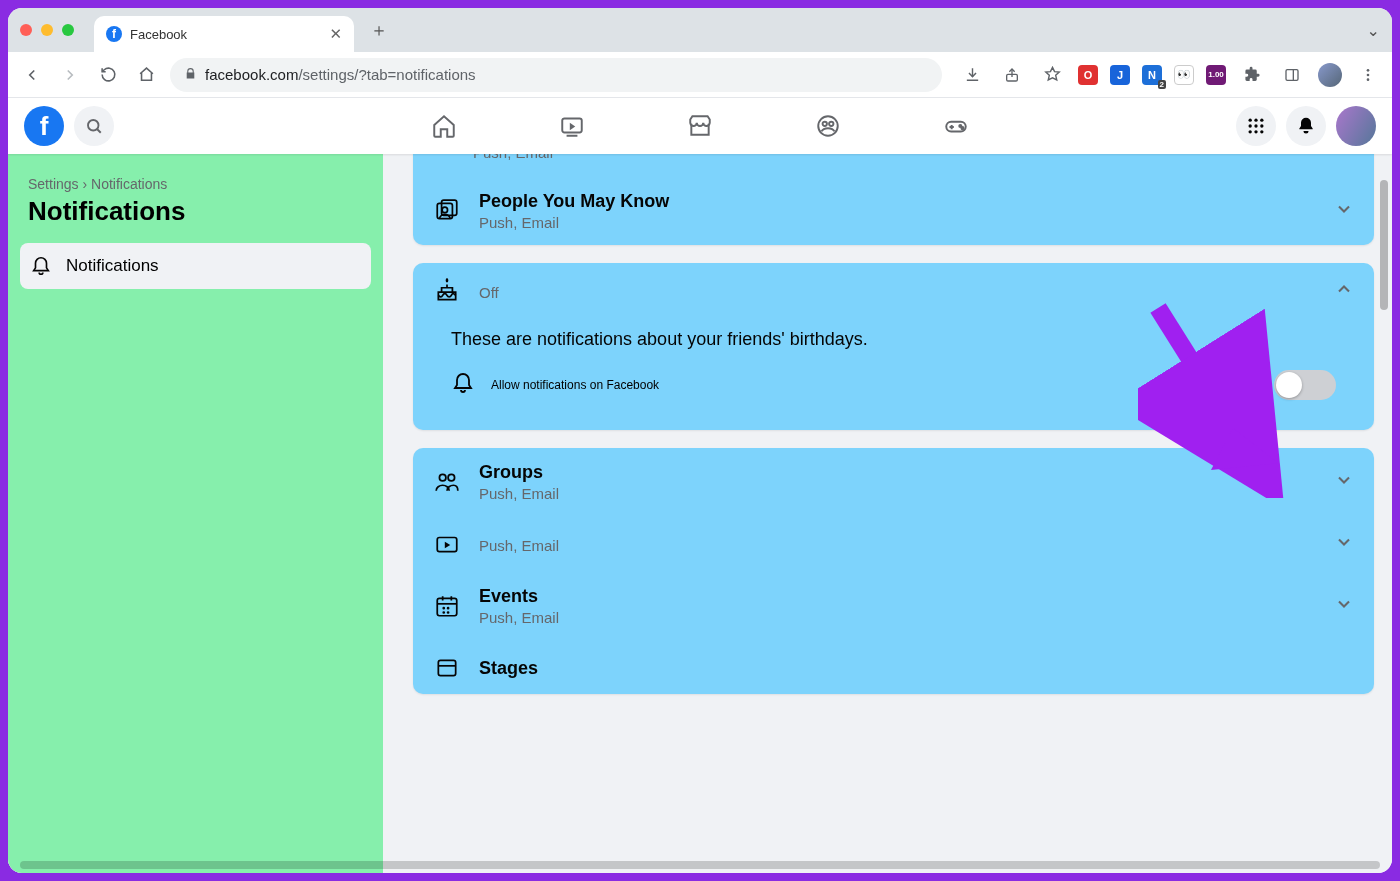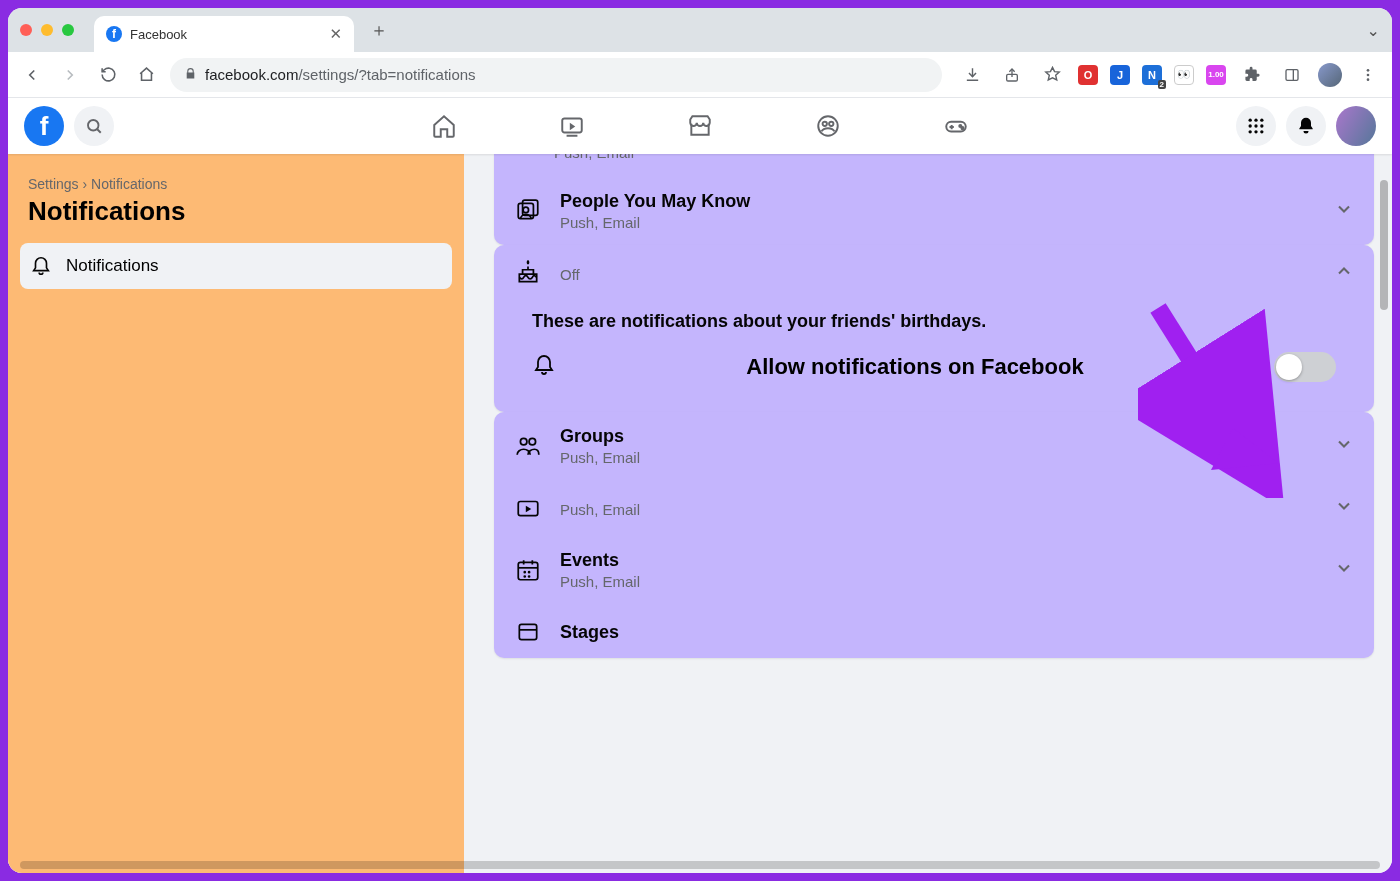--- a/index.html
+++ b/index.html
@@ -97,40 +97,40 @@
   .fb-logo{width:40px;height:40px;border-radius:50%;background:#1877f2;display:flex;align-items:center;justify-content:center;color:#fff;font-weight:800;font-size:26px;font-family:Arial;}
   .fb-search{width:40px;height:40px;border-radius:50%;background:#f0f2f5;display:flex;align-items:center;justify-content:center;margin-left:10px;color:#65676b;}
   .fb-center{position:absolute;left:50%;transform:translateX(-50%);display:flex;gap:100px;}
   .fb-center .navicon{width:28px;height:28px;color:#65676b;display:flex;align-items:center;justify-content:center;}
   .fb-right{margin-left:auto;display:flex;gap:10px;align-items:center;}
   .fb-round{width:40px;height:40px;border-radius:50%;background:#f0f2f5;display:flex;align-items:center;justify-content:center;color:#050505;}
   .fb-avatar{width:40px;height:40px;border-radius:50%;background:linear-gradient(120deg,#a7c,#579);}
 
   
   .fb-body{flex:1;display:flex;background:#f0f2f5;overflow:hidden;}
-  .sidebar{width:456px;background:#fdba74;padding:18px 12px;}
+  .sidebar{width:375px;background:#86efac;padding:18px 12px;}
   .crumbs{font-size:14px;color:#65676b;margin:4px 8px 4px;}
   .sidebar h1{font-size:26px;font-weight:800;margin:2px 8px 16px;}
   .side-item{display:flex;align-items:center;gap:14px;background:#f0f2f5;border-radius:8px;padding:12px 10px;font-size:17px;font-weight:500;}
   .side-item .icon{width:22px;height:22px;}
 
   .main{flex:1;padding:0 18px 0 30px;overflow:auto;}
   .scroll-inner{margin-top:-10px;}
-  .card{background:#c4b5fd;border-radius:10px;box-shadow:0 1px 2px rgba(0,0,0,.08);}
+  .card{background:#7dd3fc;border-radius:10px;box-shadow:0 1px 2px rgba(0,0,0,.08);margin-bottom:18px;}
   .notify-row{display:flex;align-items:center;padding:14px 20px;gap:18px;cursor:pointer;}
   .notify-row + .notify-row{}
   .row-icon{width:28px;height:28px;color:#050505;display:flex;align-items:center;justify-content:center;}
   .row-text{flex:1;}
   .row-title{font-size:18px;font-weight:700;color:#050505;}
   .row-sub{font-size:15px;color:#65676b;margin-top:2px;}
   .chev{color:#65676b;}
   .expanded-body{padding:4px 22px 24px 22px;}
-  .explain{font-size:18px;font-weight:700;color:#050505;padding:6px 16px 14px;}
+  .explain{font-size:18px;font-weight:400;color:#050505;padding:6px 16px 14px;}
   .toggle-row{display:flex;align-items:center;gap:16px;padding:6px 16px;}
-  .toggle-label{font-size:22px;font-weight:700;flex:1;text-align:center;}
+  .toggle-label{font-size:12px;font-weight:400;flex:1;}
   .switch{width:62px;height:30px;background:#ced0d4;border-radius:20px;position:relative;}
   .switch .knob{width:26px;height:26px;background:#fff;border-radius:50%;position:absolute;top:2px;left:2px;box-shadow:0 1px 3px rgba(0,0,0,.3);}
 
   .truncated-top{padding:0 20px 16px 60px;font-size:15px;color:#65676b;}
 
   
   .arrow-annot{position:absolute;pointer-events:none;}
   .scrollbar-fake{position:absolute;right:4px;top:172px;width:8px;height:560px;background:transparent;}
   .scrollbar-fake .thumb{position:absolute;top:0;width:100%;height:130px;background:rgba(0,0,0,.25);border-radius:4px;}
   .bottom-scrollbar{position:absolute;bottom:4px;left:12px;right:12px;height:8px;background:rgba(0,0,0,.18);border-radius:4px;}
@@ -205,21 +205,21 @@
         </div>
       <div class="toolbtn">
           <svg width="17" height="17" viewBox="0 0 24 24" fill="none" stroke="currentColor" stroke-width="2">
             <path d="M12 2l2.9 6 6.6.6-5 4.6 1.5 6.5L12 16.8 6 19.7 7.5 13.2 2.5 8.6 9.1 8z"></path>
           </svg>
         </div>
       <div class="ext-ico" style="background:#e03131">O</div>
       <div class="ext-ico" style="background:#1864da">J</div>
       <div class="ext-ico" style="background:#1d6fd8;position:relative">N<span style="position:absolute;bottom:-4px;right:-4px;background:#444;color:#fff;font-size:8px;padding:0 2px;border-radius:2px">2</span></div>
       <div class="ext-ico" style="background:#fff;color:#333;border:1px solid #ccc">👀</div>
-      <div class="ext-ico" style="background:#d946ef">
+      <div class="ext-ico" style="background:#701a75">
           <span style="font-size:8px">1.00</span>
         </div>
       <div class="toolbtn puzzle">
           <svg width="17" height="17" viewBox="0 0 24 24" fill="currentColor">
             <path d="M20 11h-2V7a2 2 0 0 0-2-2h-4V3a2 2 0 1 0-4 0v2H4a2 2 0 0 0-2 2v4h2a2 2 0 1 1 0 4H2v4a2 2 0 0 0 2 2h4v-2a2 2 0 1 1 4 0v2h4a2 2 0 0 0 2-2v-4h2a2 2 0 1 0 0-4z"></path>
           </svg>
         </div>
       <div class="toolbtn">
           <svg width="16" height="16" viewBox="0 0 24 24" fill="none" stroke="currentColor" stroke-width="2">
             <rect x="3" y="4" width="18" height="16" rx="2"></rect>

